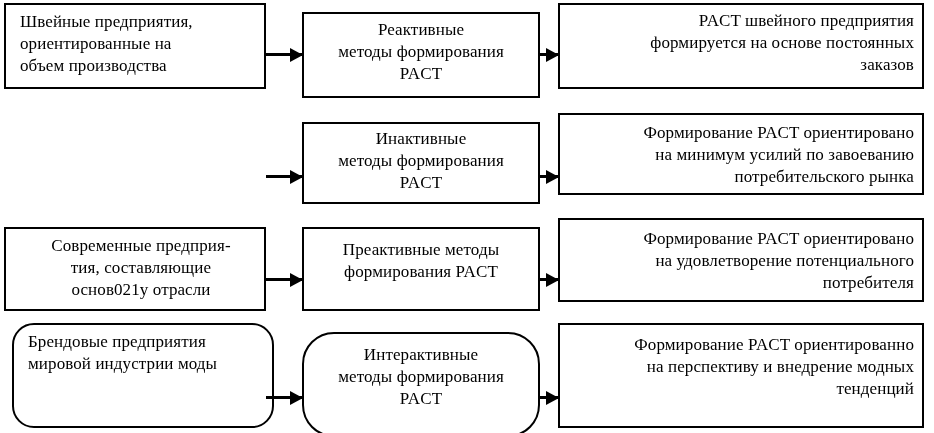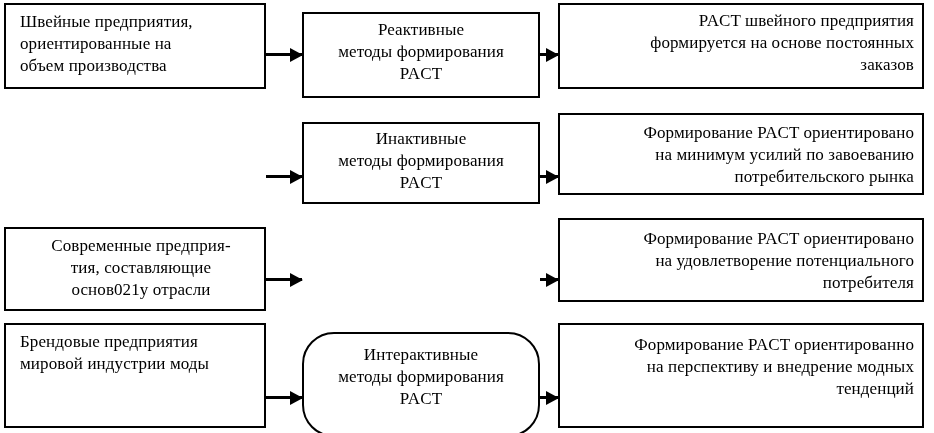--- a/index.html
+++ b/index.html
@@ -89,28 +89,30 @@
   <div class="box right" style="left:558px; top:113px; width:366px; height:82px; padding-top:7px;">Формирование PACT ориентировано
 на минимум  усилий по завоеванию
 потребительского рынка</div>
 
   <div class="box left" style="left:4px; top:227px; width:262px; height:84px; text-align:center; padding-left:20px;">Современные предприя-
 тия, составляющие
 основ021у отрасли</div>
 
   <div class="arrow" style="left:266px; top:278px; width:36px;"></div>
 
+  <div class="box mid" style="left:302px; top:218px; width:238px; height:84px; padding-top:10px;">Преактивные методы
+формирования PACT</div>
 
   <div class="arrow" style="left:540px; top:278px; width:18px;"></div>
 
   <div class="box right" style="left:558px; top:218px; width:366px; height:84px; padding-top:8px;">Формирование PACT ориентировано
 на  удовлетворение потенциального
 потребителя</div>
 
-  <div class="box left" style="left:4px; top:323px; width:262px; height:105px;">Брендовые предприятия
+  <div class="box left" style="left:12px; top:323px; width:262px; height:105px;border-radius:22px;">Брендовые предприятия
 мировой индустрии моды</div>
 
   <div class="arrow" style="left:266px; top:396px; width:36px;"></div>
 
   <div class="box mid" style="left:302px; top:323px; width:238px; height:105px; padding-top:10px;border-radius:32px;">Интерактивные
 методы формирования
 PACT</div>
 
   <div class="arrow" style="left:540px; top:396px; width:18px;"></div>
 

